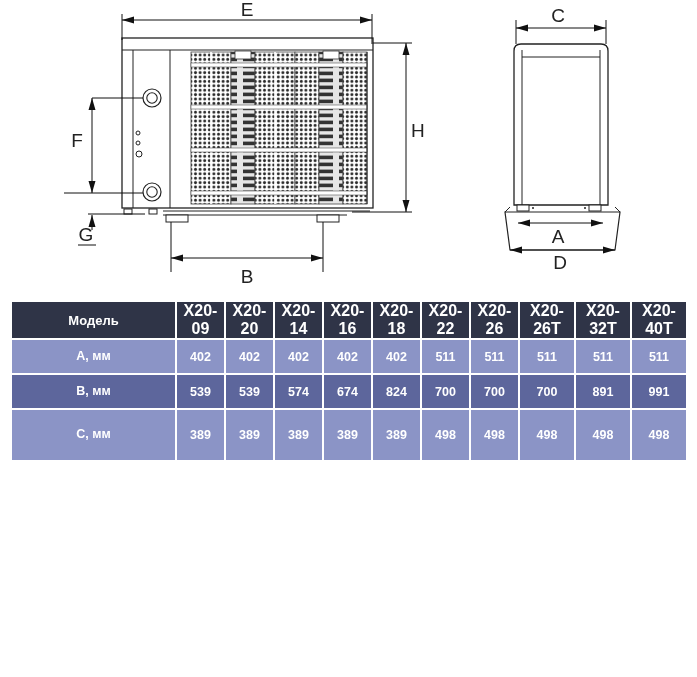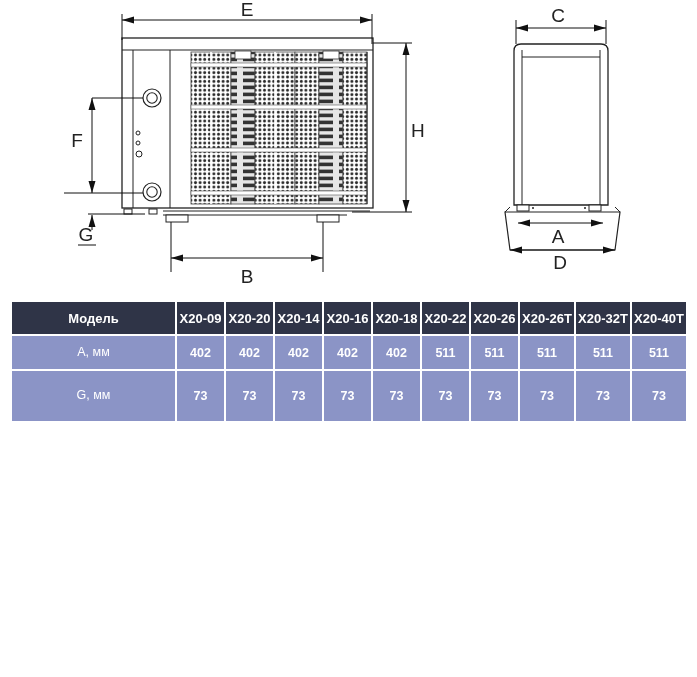--- a/index.html
+++ b/index.html
@@ -7,23 +7,23 @@
   .diagram-area{position:relative;width:697px;height:296px;background:#fff;}
   .diagram-area svg{display:block;}
   .dim-label{font-family:"Liberation Sans",sans-serif;font-size:19px;fill:#222;}
   .draw{stroke:#222;fill:none;}
   .thin{stroke:#111;stroke-width:1;fill:none;}
 
   table.spec{border-collapse:separate;border-spacing:2px;table-layout:fixed;
              width:678px;margin:4px 9px 0 10px;background:#fff;}
   table.spec th,table.spec td{color:var(--cell-text,#fff);text-align:center;vertical-align:middle;
              overflow:hidden;padding:0 2px;}
-  table.spec thead th{background:var(--header-bg,#2f3447);font-weight:bold;font-size:13px;height:32px;}
+  table.spec thead th{background:var(--header-bg,#2f3447);font-weight:bold;font-size:16px;height:32px;}
   table.spec thead th.model-col-cell{font-size:13px;margin-top:20px;}
-  table.spec tbody th{font-weight:normal;font-size:12.5px;line-height:1.25;}
+  table.spec tbody th{font-weight:bold;font-size:12.5px;line-height:1.25;}
   table.spec tbody td{font-size:12.5px;font-weight:600;height:33px;}
   table.spec tbody tr.light th,table.spec tbody tr.light td{background:var(--row-light,#8b94c6);}
   table.spec tbody tr.dark th,table.spec tbody tr.dark td{background:var(--row-dark,#5d669c);}
   table.spec tbody tr:last-child td,table.spec tbody tr:last-child th{height:50px;}
   col.model-col{width:163px;} col.c-n{width:47px;} col.c-w{width:54px;}
 </style>
 </head>
 <body>
 
 <div class="diagram-area">
@@ -199,27 +199,40 @@
         <td>402</td>
         <td>402</td>
         <td>402</td>
         <td>402</td>
         <td>511</td>
         <td>511</td>
         <td>511</td>
         <td>511</td>
         <td>511</td>
       </tr>
+      <tr class="dark">
+        <th>B, мм</th>
+        <td>539</td>
+        <td>539</td>
+        <td>574</td>
+        <td>674</td>
+        <td>824</td>
+        <td>700</td>
+        <td>700</td>
+        <td>700</td>
+        <td>891</td>
+        <td>991</td>
+      </tr>
       <tr class="light">
-        <th>G, мм</th>
-        <td>73</td>
-        <td>73</td>
-        <td>73</td>
-        <td>73</td>
-        <td>73</td>
-        <td>73</td>
-        <td>73</td>
-        <td>73</td>
-        <td>73</td>
-        <td>73</td>
+        <th>C, мм</th>
+        <td>389</td>
+        <td>389</td>
+        <td>389</td>
+        <td>389</td>
+        <td>389</td>
+        <td>498</td>
+        <td>498</td>
+        <td>498</td>
+        <td>498</td>
+        <td>498</td>
       </tr>
     </tbody>
 </table>
 
 </body></html>

